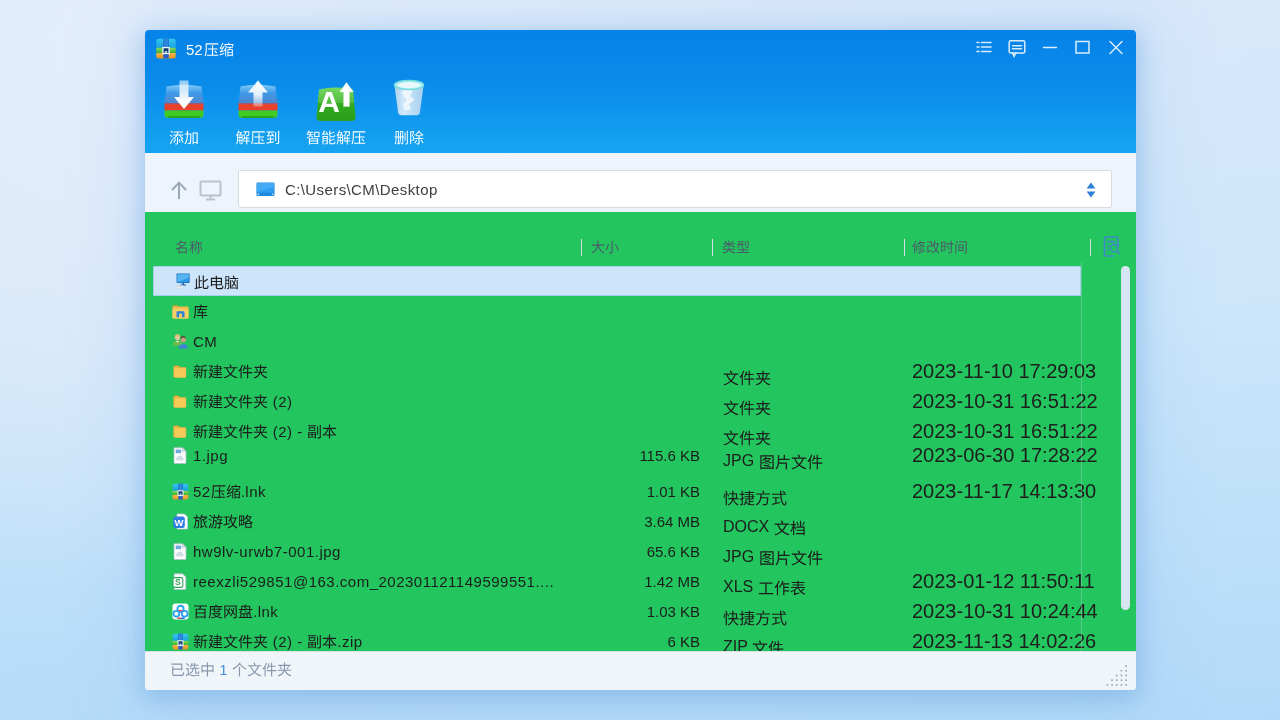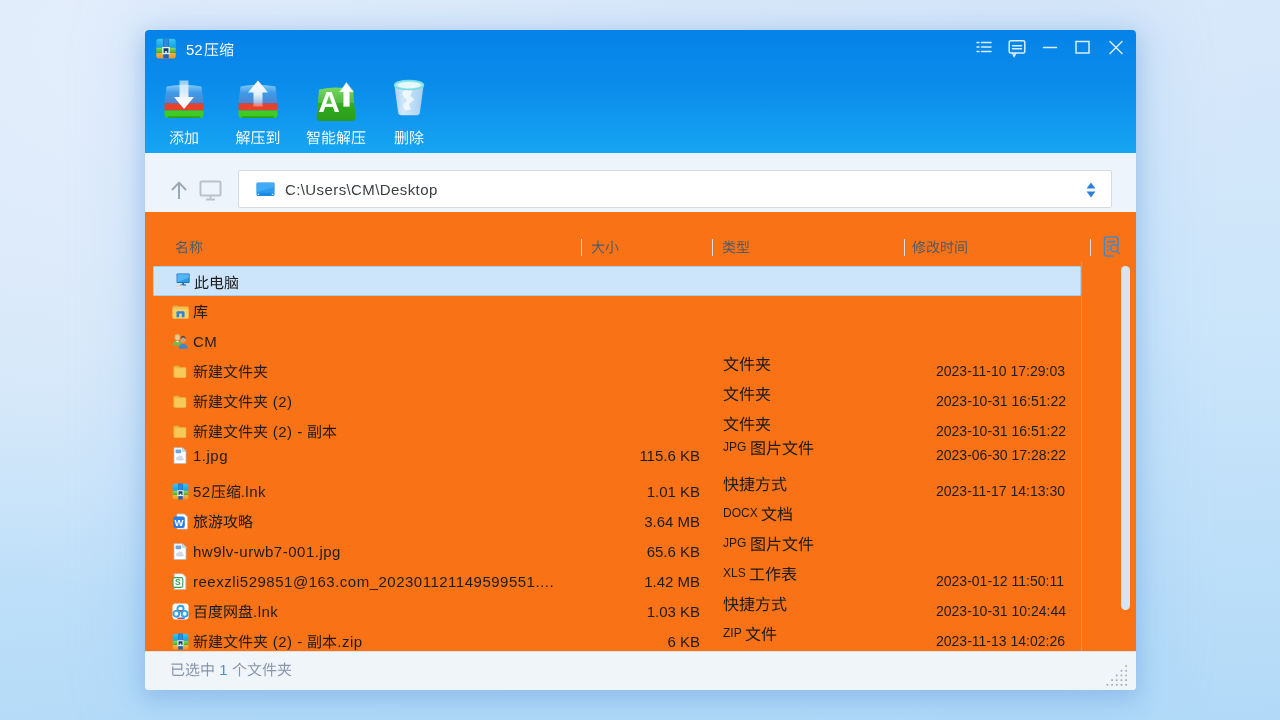--- a/index.html
+++ b/index.html
@@ -19,38 +19,38 @@
 .wb { position:absolute; top:9px; }
 .tbtn { position:absolute; top:49px; width:90px; height:74px; display:flex; flex-direction:column; align-items:center; justify-content:flex-start; }
 .tlabel { color:#fff; fill:#fff; height:15px; position:absolute; top:51px; left:50%; transform:translateX(-50%); white-space:nowrap; }
 .addr { position:absolute; left:0; top:123px; width:991px; height:59px; background:#edf4fb; }
 .ab { position:absolute; }
 .input { position:absolute; left:93px; top:17px; width:874px; height:38px; background:#fff;
   border:1px solid #d6dbe1; border-radius:2px; }
 .ipc { position:absolute; left:17px; top:11px; }
 .ipath { position:absolute; left:46px; top:10px; font-size:15px; color:#3c4043; letter-spacing:0.4px; }
 .spin { position:absolute; right:15px; top:11px; }
-.list { position:absolute; left:0; top:182px; width:991px; height:439px; background:#f97316; }
+.list { position:absolute; left:0; top:182px; width:991px; height:439px; background:#22c55e; }
 .hcell { position:absolute; top:28px; color:#4d5b69; font-size:14px; fill:#4d5b69; height:15px; }
 .hsep { position:absolute; top:27px; width:1px; height:17px; background:#d9dee4; }
 .findic { position:absolute; left:958px; top:23px; }
 .row { position:absolute; left:0; width:991px; height:30px; }
 .row.sel { left:8px; width:928px; background:#cde5fa; border:1px solid #a6ceee; border-radius:1px; }
 .ric { position:absolute; left:27px; top:7px; width:17px; height:17px; }
 .row.sel .ric { left:19px; top:6px; }
 .rname { position:absolute; left:48px; top:0; height:30px; display:flex; align-items:center; gap:0px;
   font-size:15px; color:#1d1d1d; fill:#1d1d1d; white-space:pre; }
 .rname span { letter-spacing:0.5px; }
 .row.sel .rname { left:40px; }
 .rsize { position:absolute; left:400px; top:0; width:155px; height:30px; display:flex; align-items:center;
   justify-content:flex-end; font-size:15px; color:#1d1d1d; }
-.rtype { position:absolute; left:578px; top:0; height:30px; display:flex; align-items:flex-start;
-  font-size:12px; color:#1d1d1d; fill:#1d1d1d; white-space:pre; }
+.rtype { position:absolute; left:578px; top:0; height:30px; display:flex; align-items:flex-end;
+  font-size:16px; color:#1d1d1d; fill:#1d1d1d; white-space:pre; }
 .rdate { position:absolute; left:767px; top:0; height:30px; display:flex; align-items:center;
-  font-size:14px; color:#1d1d1d;margin-left:24px; }
+  font-size:20px; color:#1d1d1d; }
 .sbar { position:absolute; left:976px; top:54px; width:9px; height:344px; border-radius:4.5px; background:#d7e4f1; }
 .vline { position:absolute; left:936px; top:50px; width:1px; height:389px; background:rgba(195,205,220,0.35); }
 .status { position:absolute; left:0; top:621px; width:991px; height:39px; background:#f0f5fa;
   border-top:1px solid #dbe0e7; }
 .stxt { position:absolute; left:25px; top:0; height:34px; display:flex; align-items:center;
   font-size:15px; color:#8695ac; fill:#8695ac; white-space:pre; }
 .stxt .n1 { color:#4b8fd9; }
 </style></head>
 <body>
 <svg width="0" height="0" style="position:absolute">

